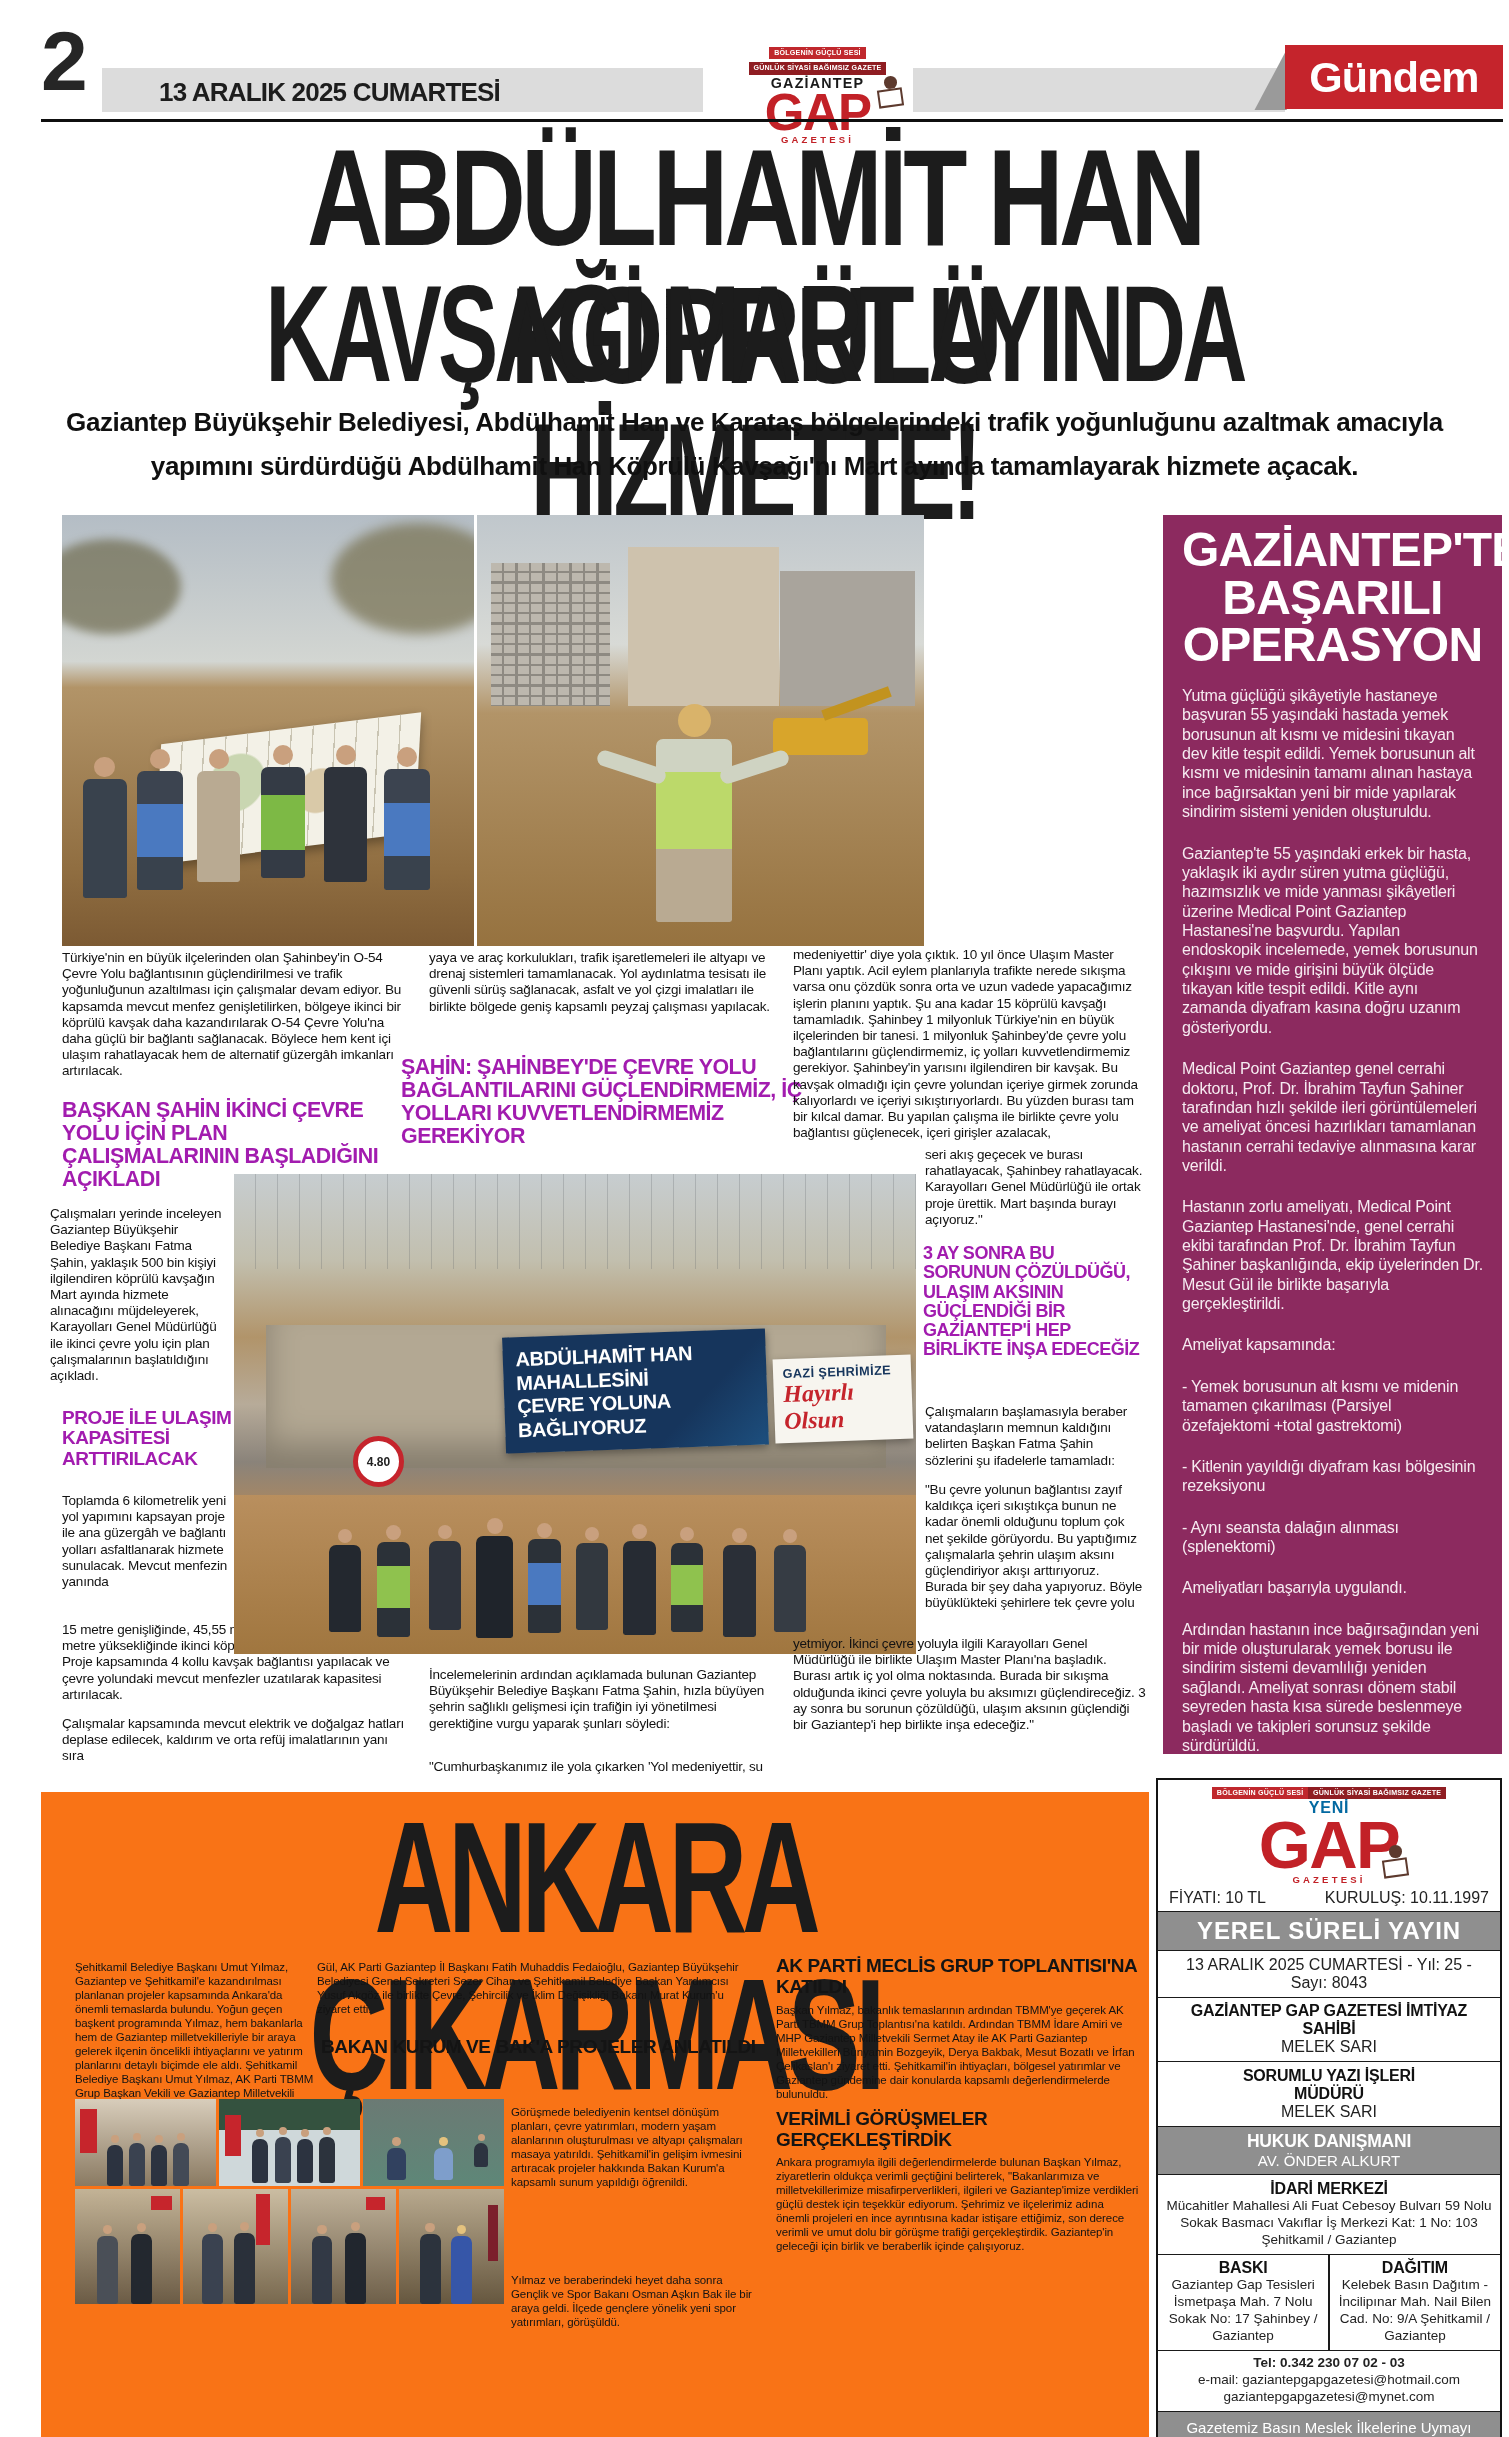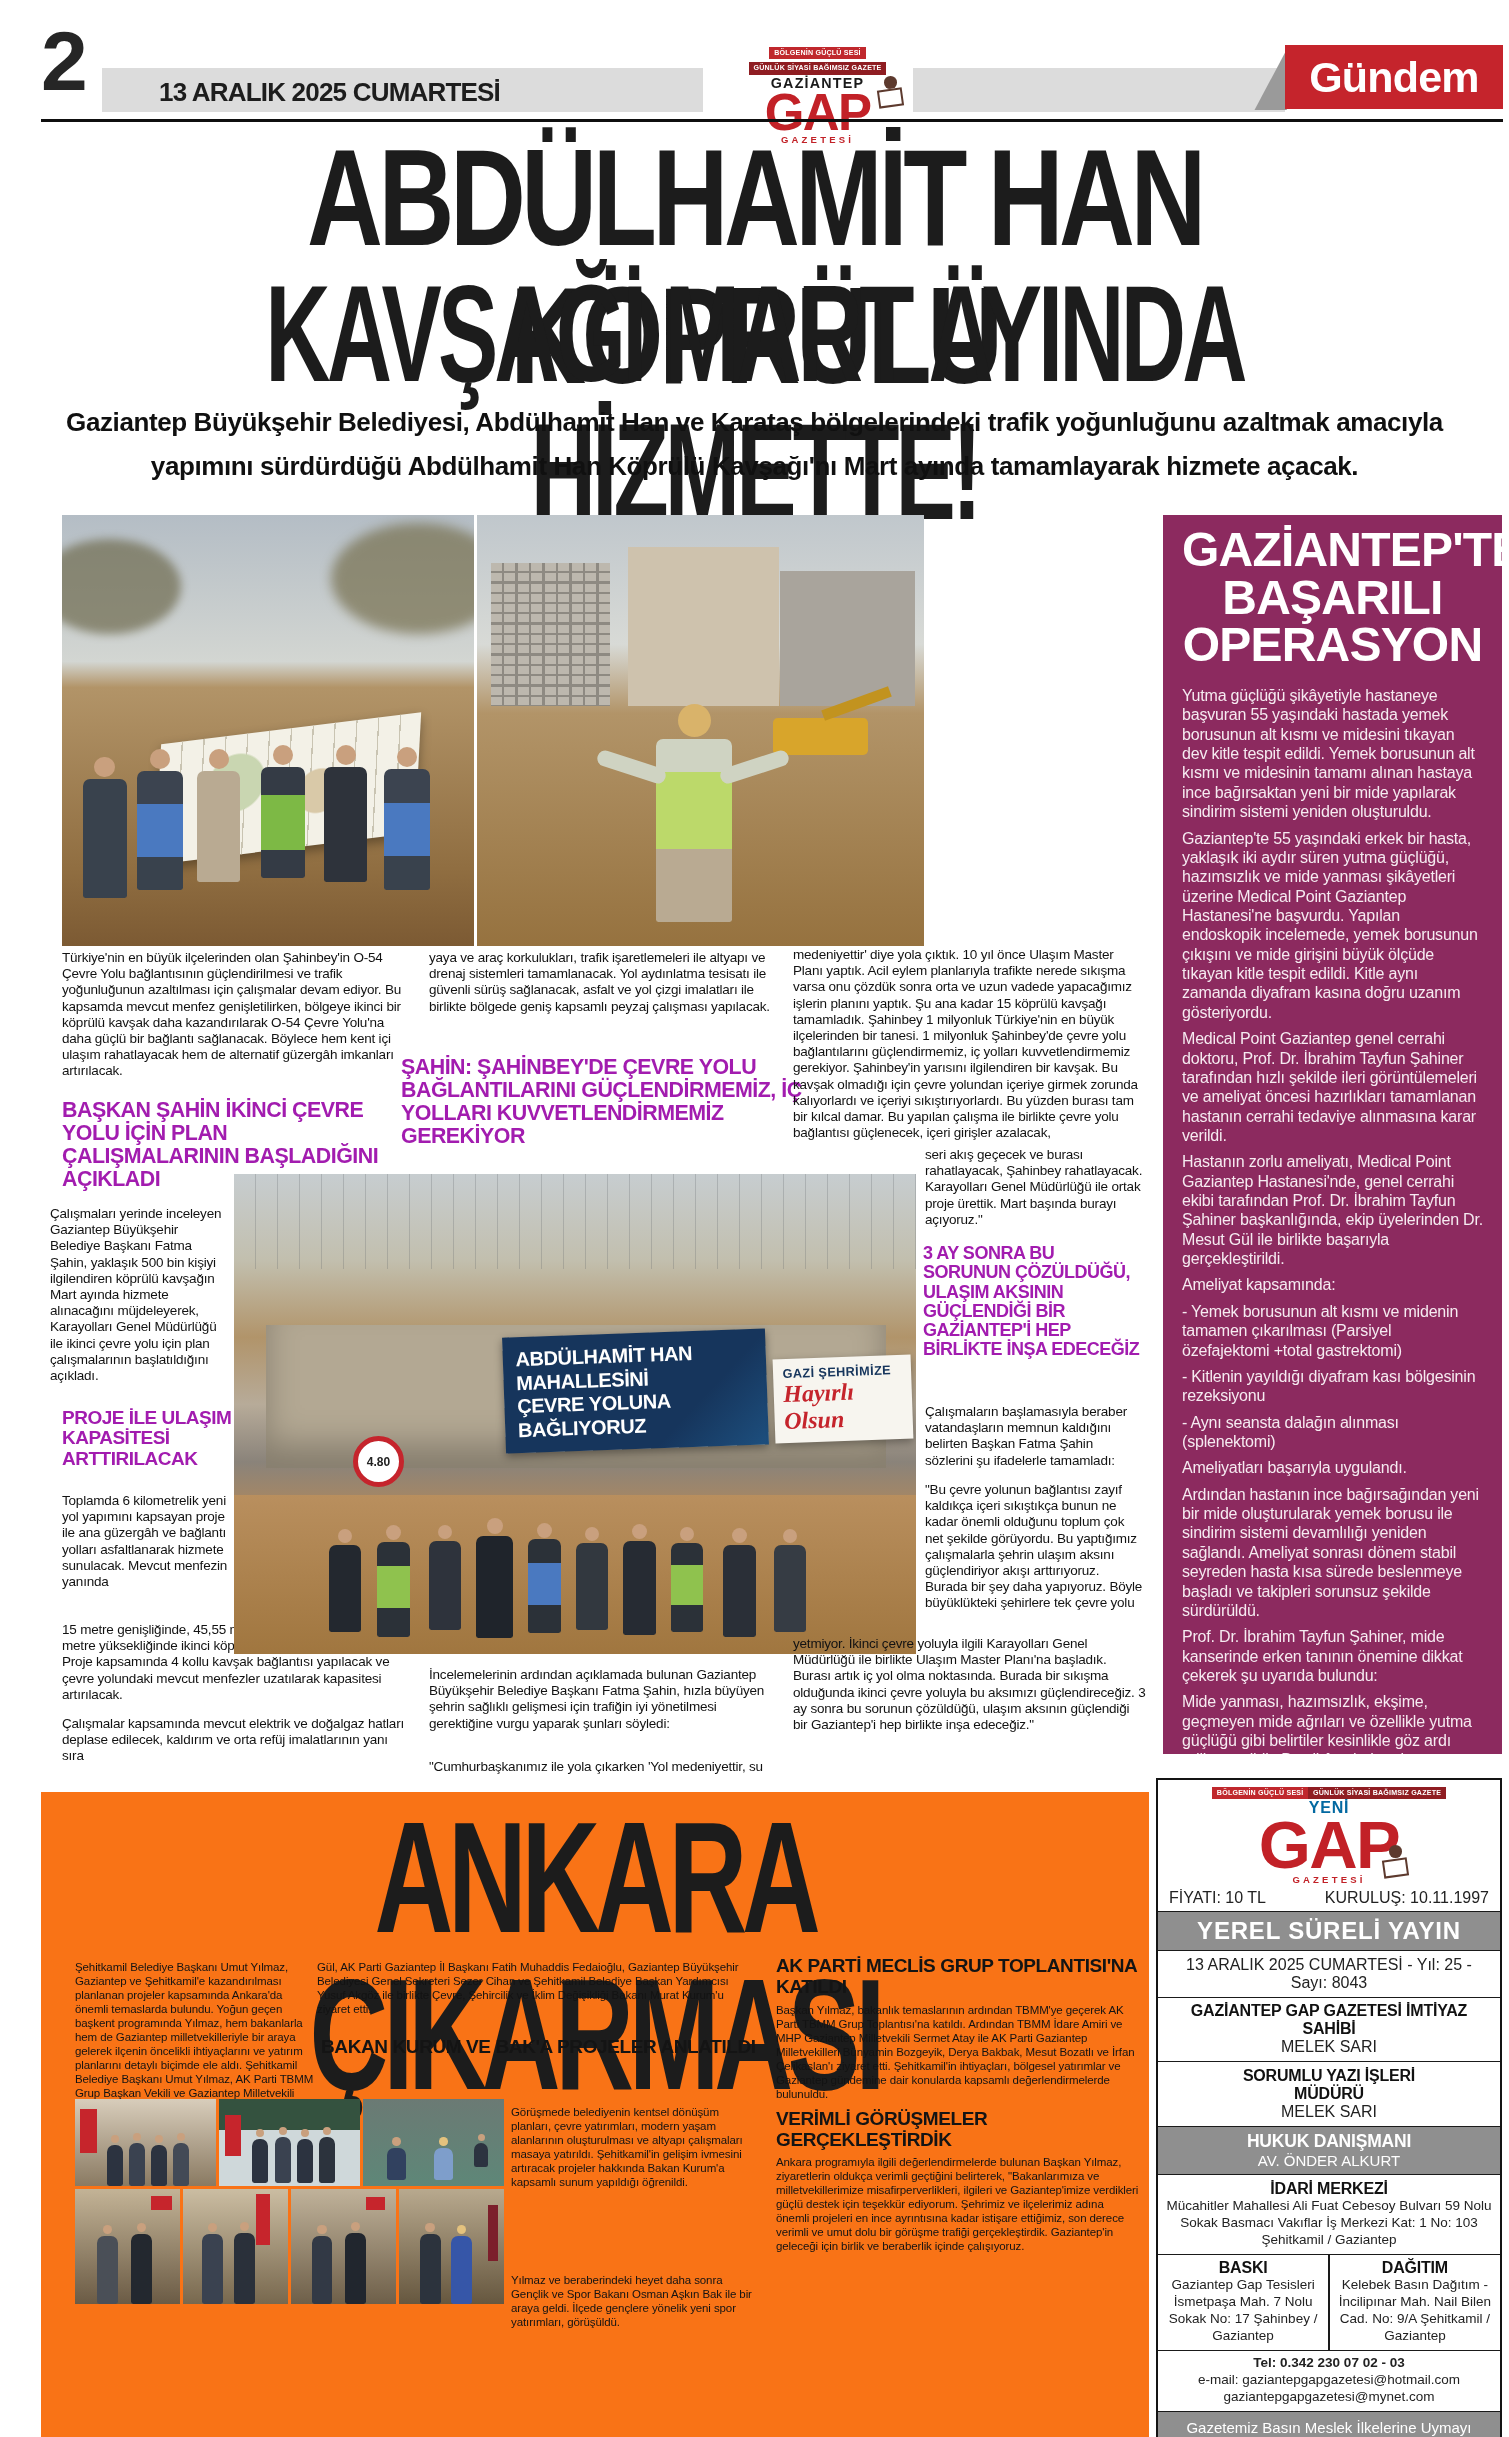--- a/index.html
+++ b/index.html
@@ -35,21 +35,21 @@
         background-image:radial-gradient(circle at 30% 40%,#c9d6b1 0 14%,transparent 15%),
                          radial-gradient(circle at 62% 55%,#d9c9a8 0 12%,transparent 13%),
                          repeating-linear-gradient(90deg,transparent 0 20.7px,#c9c4b2 20.7px 22px);}
   .bldg{position:absolute;background:#bdb8ae;background-image:repeating-linear-gradient(#0000 0 8px,#8e8a82 8px 10.3px),repeating-linear-gradient(90deg,#0000 0 11px,#8e8a82 11px 13.5px);}
   .pp{position:absolute;}
   .pp .hd{border-radius:50%;background:#c9a07e;margin:0 auto 1.6px;}
   .pp .bd{border-radius:7.1px 7.1px 2.4px 2.4px;background:#2c3340;}
   
   .opbox{background:#8c2a5f;color:#f6ebf1;padding:11px 19px 16px;box-sizing:border-box;overflow:hidden;}
   .op-title{font-size:48px;font-weight:900;line-height:.99;text-align:center;color:#fff;letter-spacing:-0.8px;}
-  .op-p{font-size:16px;line-height:1.21;letter-spacing:-0.2px;margin-top:7px;}
+  .op-p{font-size:16px;line-height:1.21;letter-spacing:-0.2px;margin-top:22px;}
   
   .bt{font-size:13.5px;line-height:1.2;letter-spacing:-0.2px;color:#121212;}
   .hc{font-weight:800;text-align:left;line-height:1.07;letter-spacing:-0.5px;color:#a21caf;}
   
   .tunnel{background:linear-gradient(#c7cdd0 0%,#c2bfae 18%,#b1946a 34%,#b7ab99 48%,#8a837a 60%,#b3895a 72%,#a87c4c 100%);}
   .board{position:absolute;background:linear-gradient(135deg,#16355c 70%,#1d4f7e 100%);color:#fff;
          font-weight:800;transform:rotate(-2deg);padding:11px 12.7px;box-shadow:0 3.2px 8px rgba(0,0,0,.4);}
   .board div{font-size:20px;line-height:1.18;letter-spacing:-0.4px;}
   .script-panel{position:absolute;background:#f7f5ef;transform:rotate(-2deg);padding:8px 9.5px;box-shadow:0 3.2px 8px rgba(0,0,0,.35);}
   .script-top{color:#16355c;font-weight:800;font-size:12.7px;letter-spacing:0.4px;}

